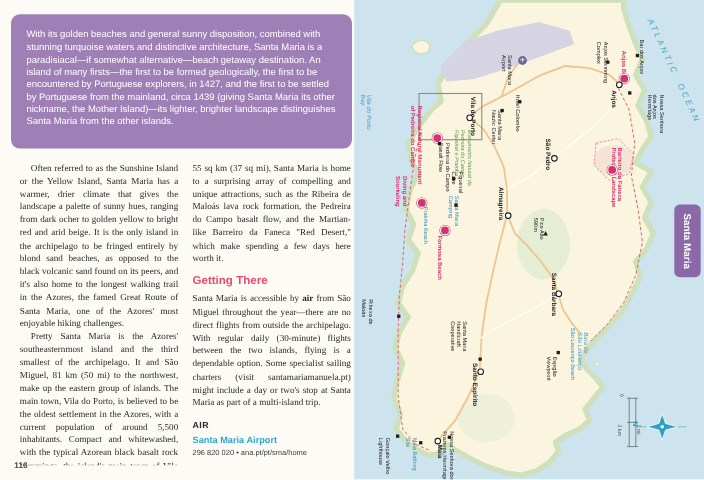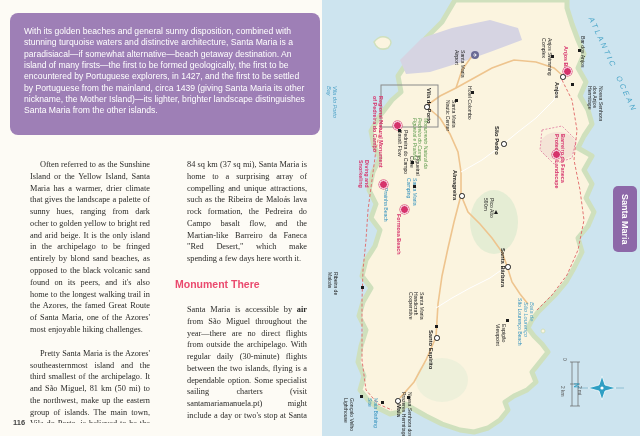--- a/index.html
+++ b/index.html
@@ -5,21 +5,21 @@
   html,body{margin:0;padding:0;}
   #page{position:relative;width:640px;height:436px;background:#fdfbf5;overflow:hidden;
         font-family:"Liberation Serif",serif;color:#2a2a28;}
   
   #intro-box{position:absolute;left:10px;top:13px;width:284px;height:98px;
              background:#9e7fb6;border-radius:8px;padding:13px 12px 11px 14px;
              font-family:"Liberation Sans",sans-serif;font-size:8.6px;line-height:1.32;
              color:#ffffff;}
   #columns{position:absolute;left:18px;top:147px;width:302px;height:276px;display:flex;gap:13px;overflow:hidden;}
   .col{width:144px;text-align:justify;font-size:8.3px;line-height:1.42;}
-  .col p{margin:12px;font-family:Liberation Serif, serif;}
+  .col p{margin:0;font-family:Liberation Serif, serif;}
   .indent{text-indent:10px;}
   #getting-there-heading{font-family:"Liberation Sans",sans-serif;font-weight:bold;
              color:#ea4a6e;font-size:10.5px;margin:7px 0 3px 0;text-align:left;}
   #air-heading{font-family:"Liberation Sans",sans-serif;font-weight:bold;font-size:8px;
              letter-spacing:.4px;margin:9px 0 2px 0;text-align:left;}
   #airport-name{font-family:"Liberation Sans",sans-serif;font-weight:bold;font-size:8.4px;
              color:#2fa8cf;margin:0 0 2px 0;text-align:left;}
   #airport-contact{font-family:"Liberation Sans",sans-serif;font-size:6.8px;color:#3a3a3a;
              margin:0 0 4px 0;text-align:left;}
   #page-number{position:absolute;left:13px;top:418px;font-family:"Liberation Sans",sans-serif;
@@ -61,22 +61,22 @@
   <div id="intro-box">
     <span>With its golden beaches and general sunny disposition, combined with stunning turquoise waters and distinctive architecture, Santa Maria is a paradisiacal—if somewhat alternative—beach getaway destination. An island of many firsts—the first to be formed geologically, the first to be encountered by Portuguese explorers, in 1427, and the first to be settled by Portuguese from the mainland, circa 1439 (giving Santa Maria its other nickname, the Mother Island)—its lighter, brighter landscape distinguishes Santa Maria from the other islands.</span>
   </div>
 
   <div id="columns">
     <div class="col">
       <p class="indent">Often referred to as the Sunshine Island or the Yellow Island, Santa Maria has a warmer, drier climate that gives the landscape a palette of sunny hues, ranging from dark ocher to golden yellow to bright red and arid beige. It is the only island in the archipelago to be fringed entirely by blond sand beaches, as opposed to the black volcanic sand found on its peers, and it's also home to the longest walking trail in the Azores, the famed Great Route of Santa Maria, one of the Azores' most enjoyable hiking challenges.</p>
       <p class="indent">Pretty Santa Maria is the Azores' southeasternmost island and the third smallest of the archipelago. It and São Miguel, 81 km (50 mi) to the northwest, make up the eastern group of islands. The main town, Vila do Porto, is believed to be the oldest settlement in the Azores, with a current population of around 5,500 inhabitants. Compact and whitewashed, with the typical Azorean black basalt rock trimmings, the island's main town of Vila do Porto sits in the southwest corner of Santa Maria Island; its pretty marina, with the town climbing the hillside rising up behind it, is one of the main entry points to the island. And while the island might be modestly sized, with a surface area of just under</p>
     </div>
     <div class="col">
-      <p>84 sq km (37 sq mi), Santa Maria is home to a surprising array of compelling and unique attractions, such as the Ribeira de Maloás lava rock formation, the Pedreira do Campo basalt flow, and the Martian-like Barreiro da Faneca "Red Desert," which make spending a few days here worth it.</p>
-      <h2 id="getting-there-heading">Monument There</h2>
+      <p>55 sq km (37 sq mi), Santa Maria is home to a surprising array of compelling and unique attractions, such as the Ribeira de Maloás lava rock formation, the Pedreira do Campo basalt flow, and the Martian-like Barreiro da Faneca "Red Desert," which make spending a few days here worth it.</p>
+      <h2 id="getting-there-heading">Getting There</h2>
       <p><span>Santa Maria is accessible by </span><span style="font-weight: bold;">air</span><span> from São Miguel throughout the year—there are no direct flights from outside the archipelago. With regular daily (30-minute) flights between the two islands, flying is a dependable option. Some specialist sailing charters (visit santamariamanuela.pt) might include a day or two's stop at Santa Maria as part of a multi-island trip.</span></p>
       <h3 id="air-heading">AIR</h3>
       <h4 id="airport-name">Santa Maria Airport</h4>
       <p id="airport-contact">296 820 020 • ana.pt/pt/sma/home</p>
       <p></p>
     </div>
   </div>
 
   <div id="page-number">116</div>
 

